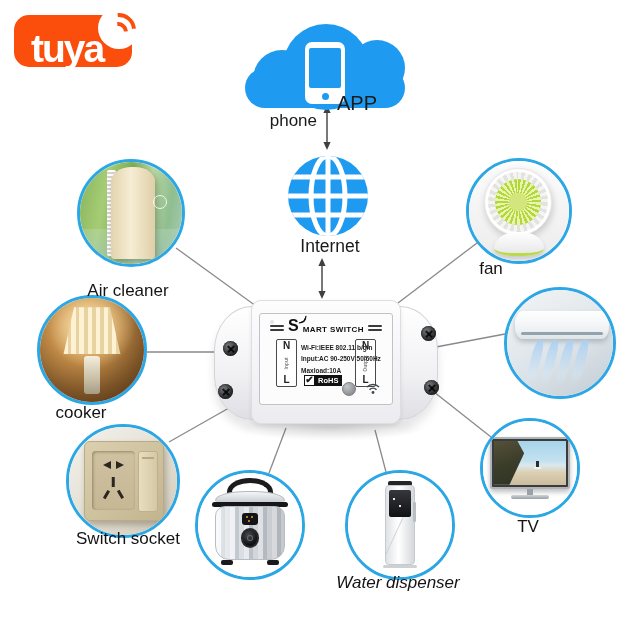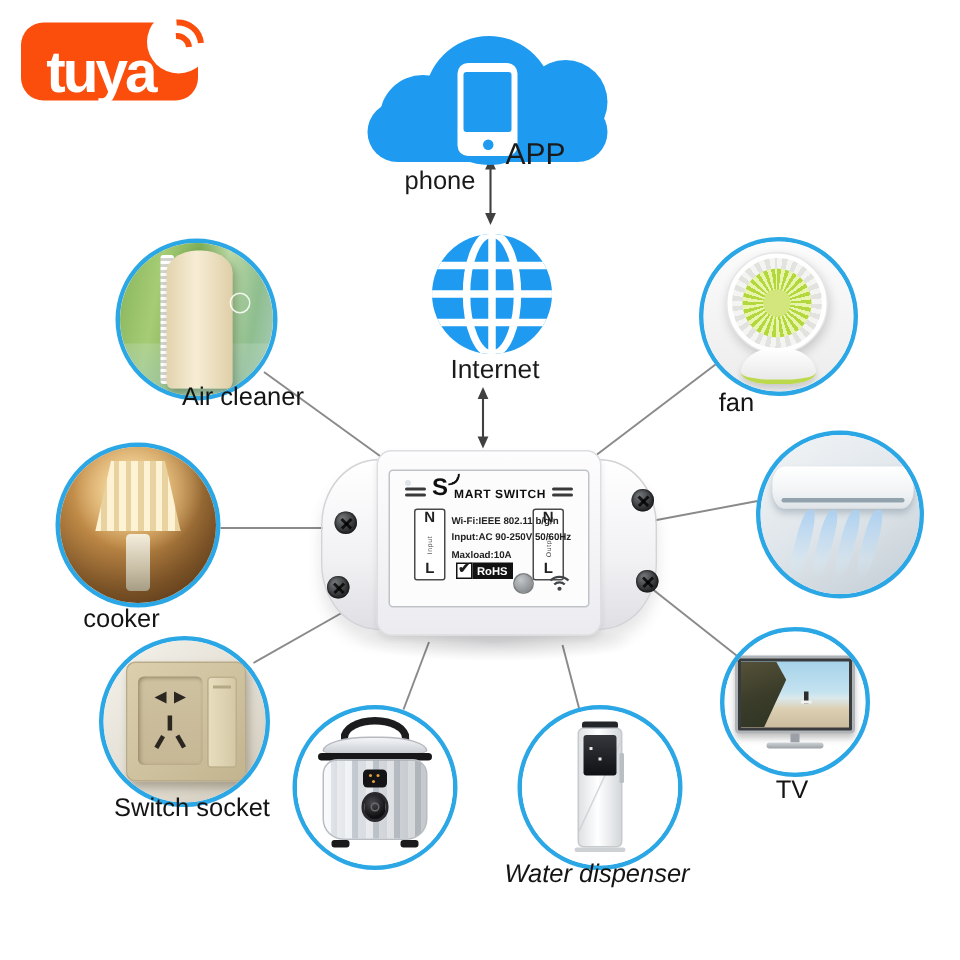--- a/index.html
+++ b/index.html
@@ -41,21 +41,21 @@
   .n-air{left:77px;top:159px;width:108px;height:108px;}
   .n-fan{left:466px;top:158px;width:106px;height:106px;}
   .n-light{left:37px;top:295px;width:110px;height:110px;}
   .n-ac{left:504px;top:287px;width:112px;height:112px;}
   .n-sock{left:66px;top:424px;width:114px;height:114px;}
   .n-tv{left:480px;top:418px;width:100px;height:100px;}
   .n-rice{left:195px;top:470px;width:110px;height:110px;}
   .n-water{left:345px;top:470px;width:110px;height:110px;}
 
   .node-label{transform:translateX(-50%);font-size:17px;white-space:nowrap;color:#141414;}
-  .nl-air{left:128px;top:255px;margin-left:34px;}
+  .nl-air{left:128px;top:281px;}
   .nl-fan{left:491px;top:259px;}
   .nl-light{left:81px;top:403px;}
   .nl-ac{left:558px;top:389px;}
   .nl-sock{left:128px;top:529px;}
   .nl-tv{left:528px;top:517px;}
   .nl-rice{left:247px;top:573px;}
   .nl-water{left:398px;top:573px;font-style:italic;}
 
   
   .air-bg{inset:0;background:linear-gradient(100deg,#86b35c 0%,#a6cd75 25%,#7fae58 45%,#bcd9a6 62%,#8fbe8f 82%,#a9cdbb 100%);}

